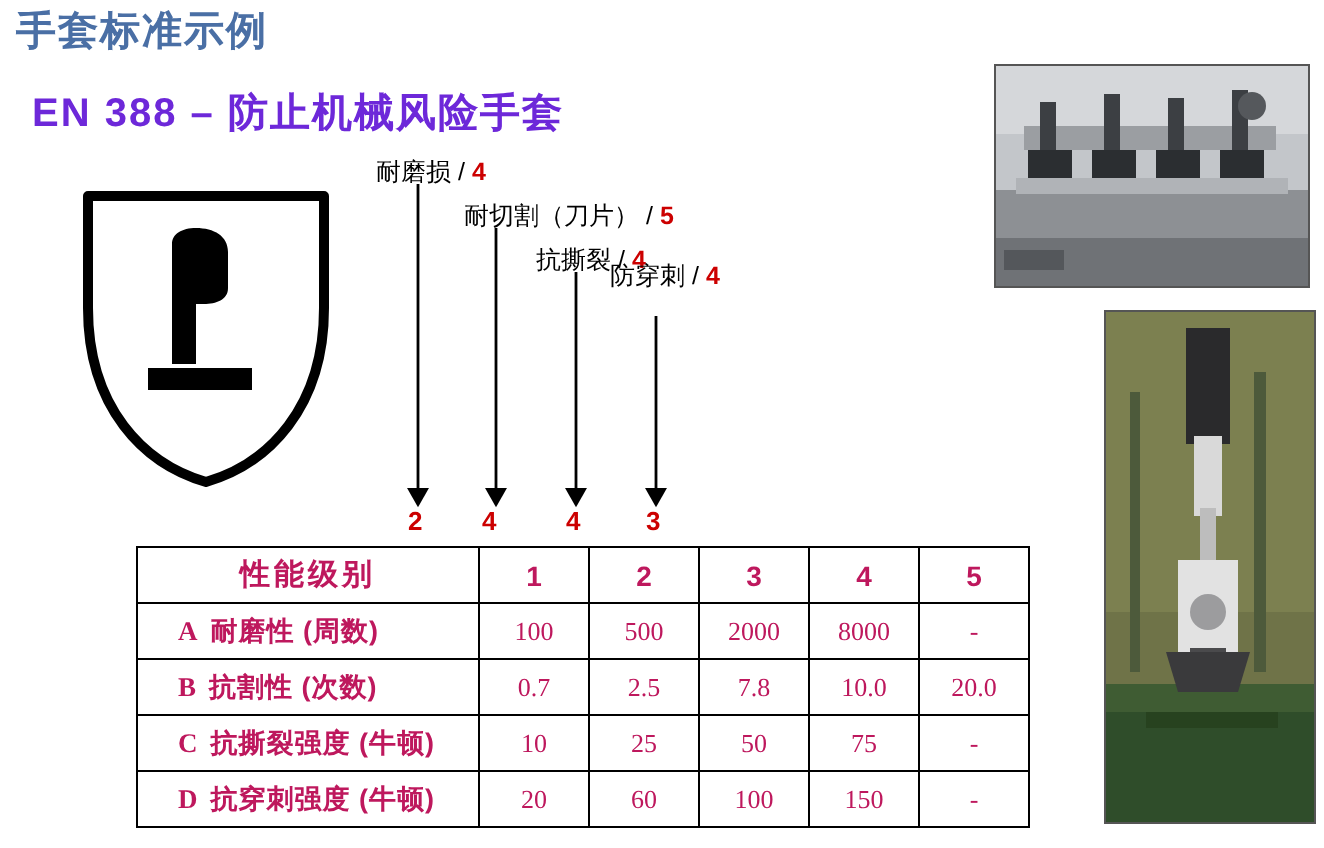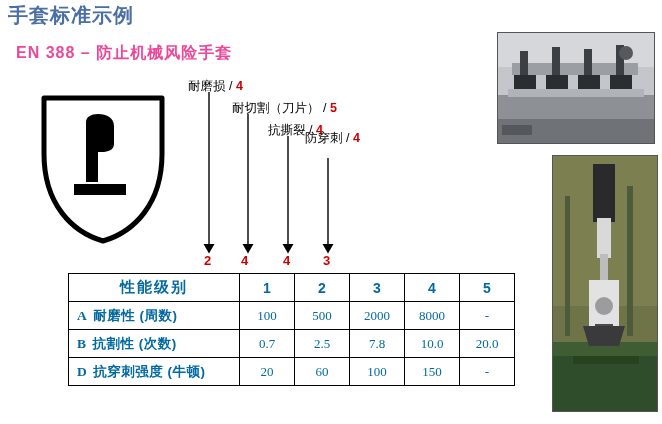--- a/index.html
+++ b/index.html
@@ -25,23 +25,23 @@
     top: 2px;
     font-size: 20px;
     font-weight: bold;
     color: #4a6fa5;
     letter-spacing: 1px;
   }
   #subtitle {
     position: absolute;
     left: 16px;
     top: 43px;
-    font-size: 16px;
-    font-weight: bold;
-    color: #ec4899;
+    font-size: 20px;
+    font-weight: bold;
+    color: #6d28d9;
     letter-spacing: 1px;
   }
 
   
   .shield-wrap {
     position: absolute;
     left: 38px;
     top: 92px;
     width: 130px;
     height: 155px;
@@ -94,35 +94,35 @@
     left: 68px;
     top: 273px;
     border-collapse: collapse;
     font-size: 13px;
   }
   #spec-table td, #spec-table th {
     border: 1px solid #000000;
     text-align: center;
     height: 25px;
     font-weight: bold;
-    color: #0369a1;
+    color: #be185d;
     background: #ffffff;
   }
   #spec-table th.head-label {
     width: 168px;
     font-size: 15px;
     letter-spacing: 2px;
   }
   #spec-table th.head-level {
     width: 52px;
     font-size: 14px;
   }
   #spec-table td.rowlabel {
     text-align: left;
-    padding-left: 8px;
+    padding-left: 20px;
     font-size: 13.5px;
     letter-spacing: 0.5px;
   }
   #spec-table td.rowlabel .key {
     font-family: "Liberation Serif", serif;
     font-weight: bold;
     margin-right: 6px;
   }
   #spec-table td.val {
     font-weight: normal;
@@ -228,20 +228,28 @@
         <td class="val">8000</td>
         <td class="val">-</td>
       </tr>
       <tr>
         <td class="rowlabel"><span class="key">B</span><span>抗割性 (次数)</span></td>
         <td class="val">0.7</td>
         <td class="val">2.5</td>
         <td class="val">7.8</td>
         <td class="val">10.0</td>
         <td class="val">20.0</td>
+      </tr>
+      <tr>
+        <td class="rowlabel"><span class="key">C</span><span>抗撕裂强度 (牛顿)</span></td>
+        <td class="val">10</td>
+        <td class="val">25</td>
+        <td class="val">50</td>
+        <td class="val">75</td>
+        <td class="val">-</td>
       </tr>
       <tr>
         <td class="rowlabel"><span class="key">D</span><span>抗穿刺强度 (牛顿)</span></td>
         <td class="val">20</td>
         <td class="val">60</td>
         <td class="val">100</td>
         <td class="val">150</td>
         <td class="val">-</td>
       </tr>
     </tbody>

